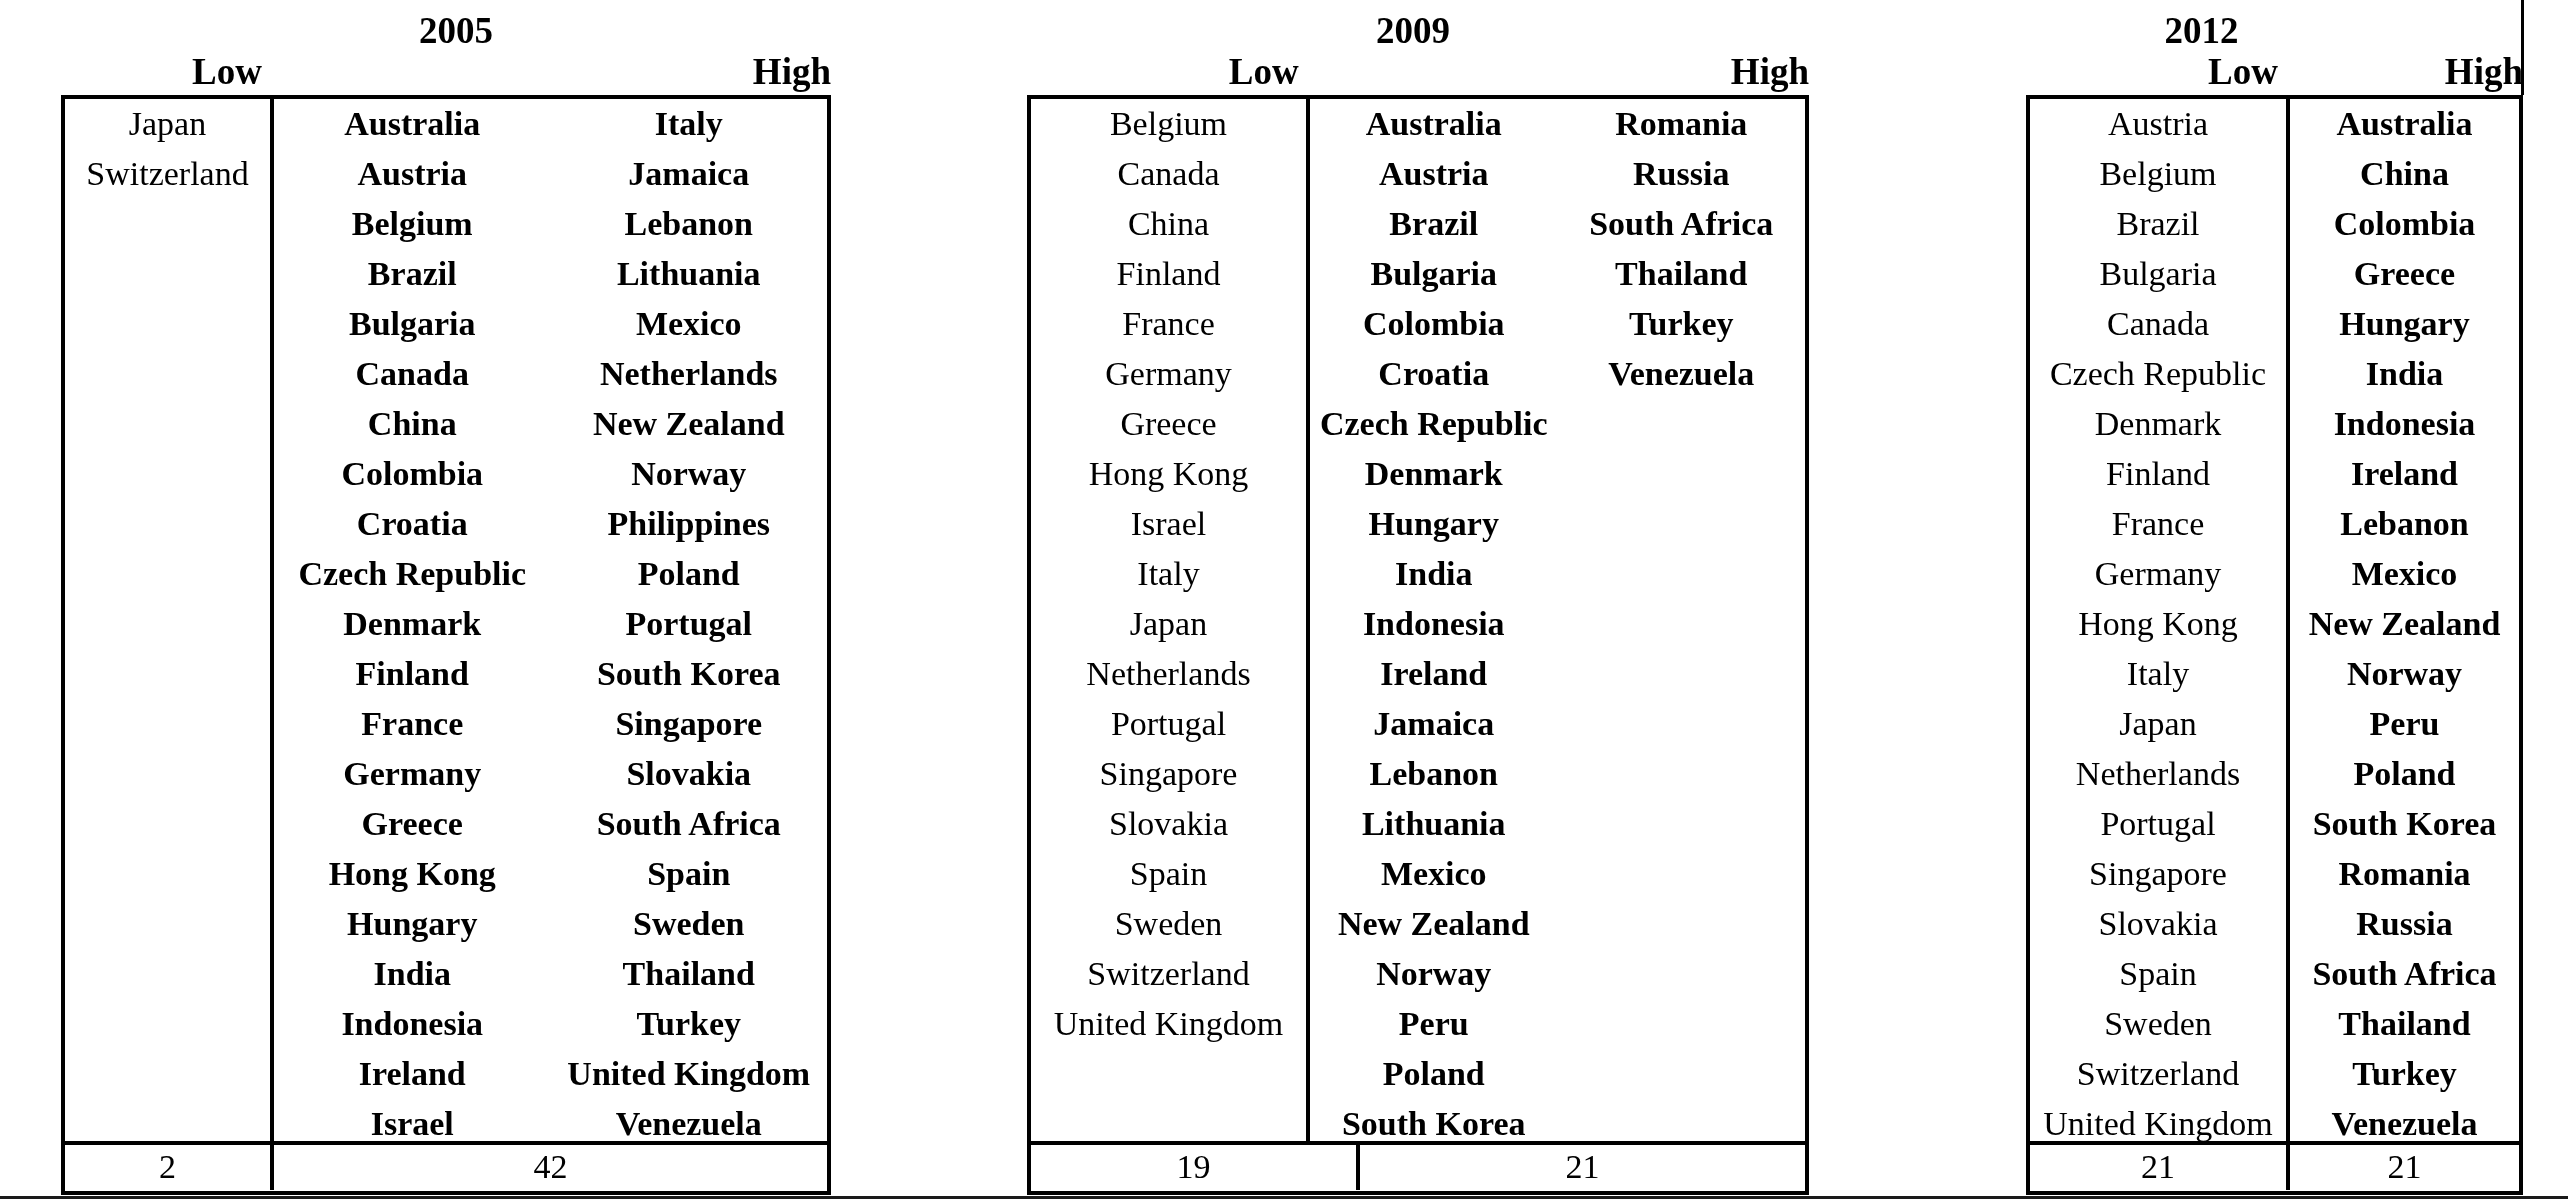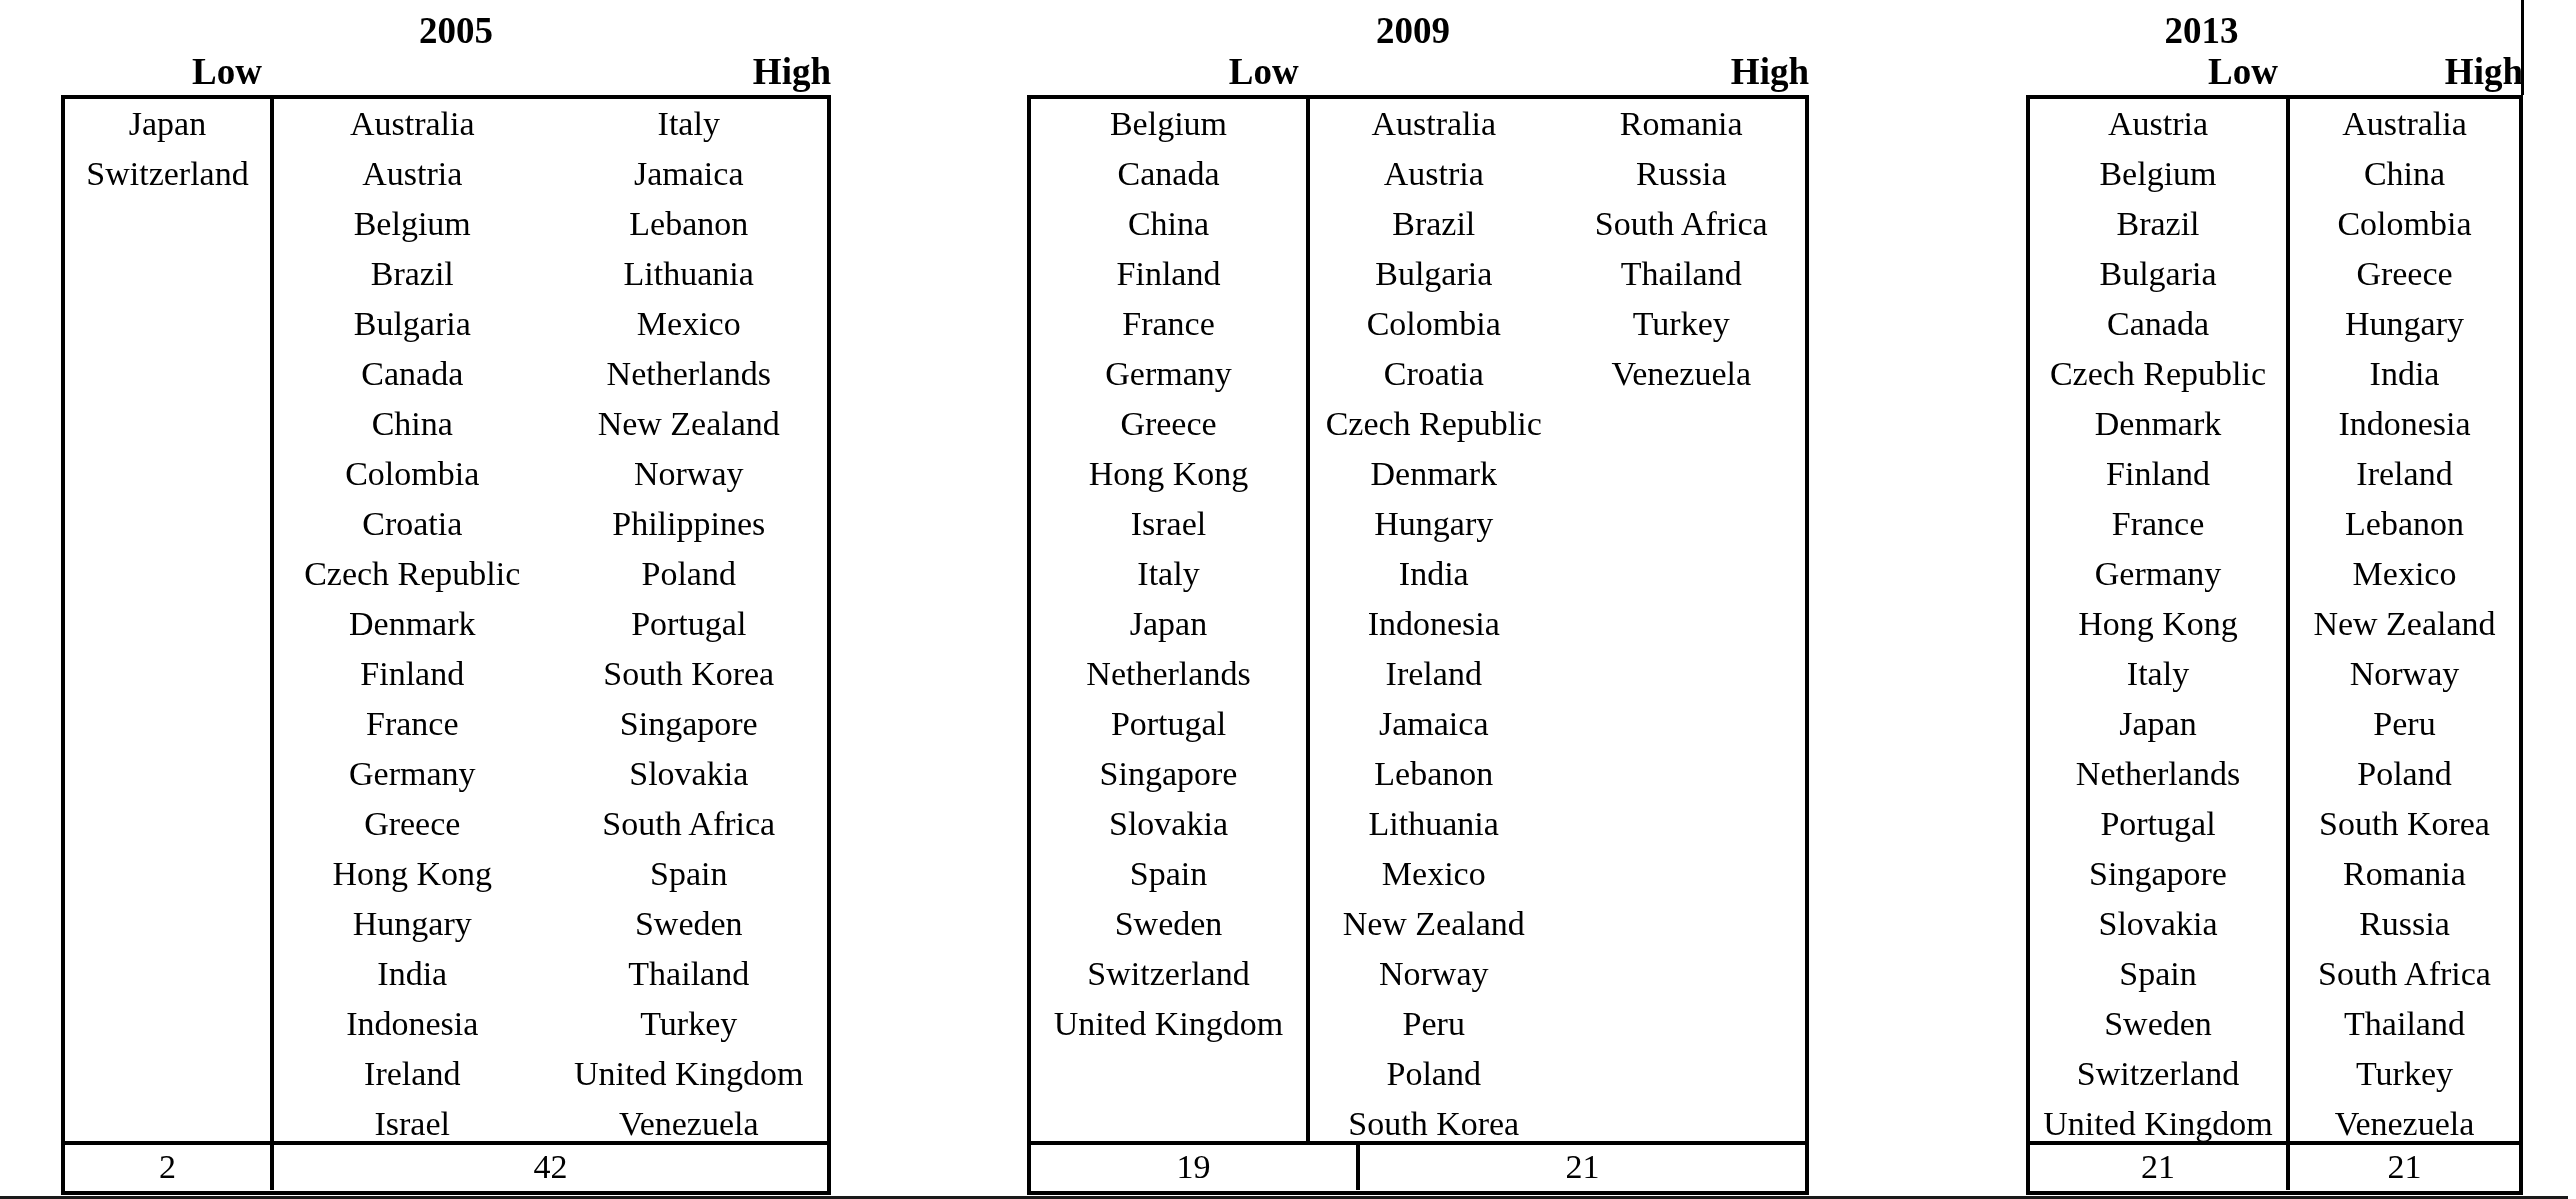--- a/index.html
+++ b/index.html
@@ -41,21 +41,21 @@
     border: 4.2px solid #000;
     display: flex; flex-direction: column;
     background: #fff;
   }
   .content { display: flex; height: 1042px; }
   .cell-low  { box-sizing: border-box; }
   .t1 .cell-low { width: 205px; }
   .t2 .cell-low { width: 275px; }
   .t3 .cell-low { width: 256px; }
   .cell-high { flex: 1; border-left: 4.2px solid #000; display: flex; }
-  .subcol { width: 50%; }
+  .subcol { width: 50%; font-weight: bold; }
   .t3 .subcol.s1 { width: 100%; }
 
   .row {
     height: 50px; line-height: 50px;
     text-align: center; font-size: 34px; white-space: nowrap;
   }
 
   .counts {
     display: flex; border-top: 4.2px solid #000;
     height: 45px; font-size: 34px; line-height: 44px; text-align: center;
@@ -212,21 +212,21 @@
         </div>
       </div>
       <div class="counts">
         <div class="cnt-low">19</div>
         <div class="cnt-high">21</div>
       </div>
     </div>
   </div>
 
   <div class="tbl t3">
-    <div class="year">2013</div>
+    <div class="year">2012</div>
     <div class="hdrs">
       <div class="hdr hdr-low">Low</div>
       <div class="hdr hdr-high">High</div>
     </div>
     <div class="box">
       <div class="content">
         <div class="cell-low">
             <div class="row">Austria</div>
             <div class="row">Belgium</div>
             <div class="row">Brazil</div>

